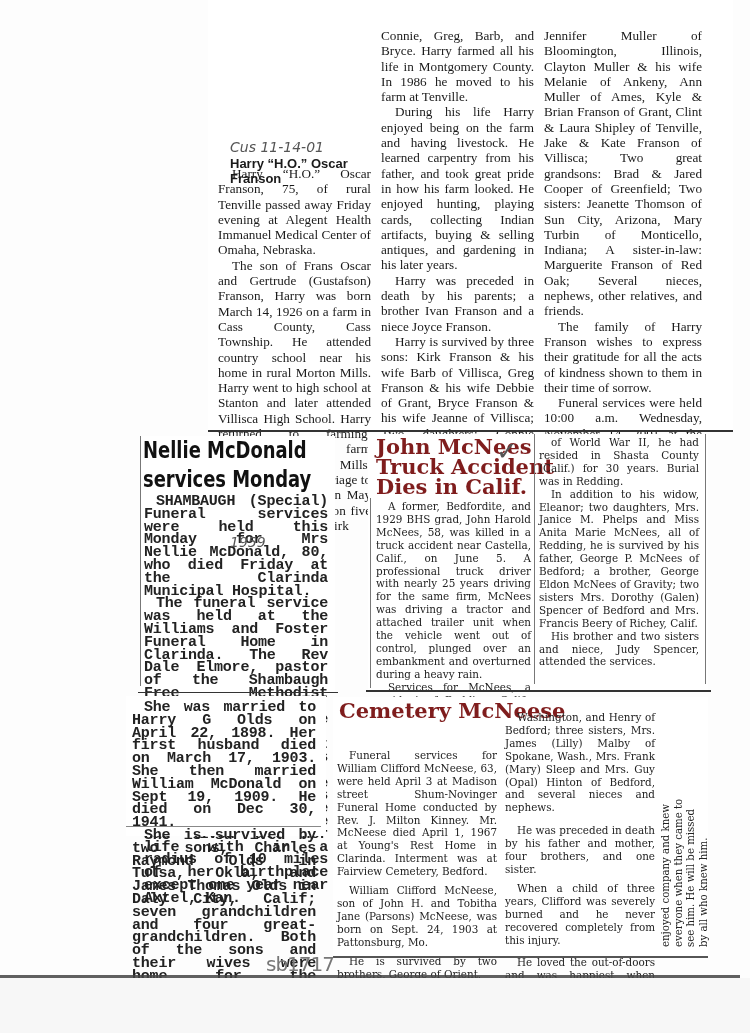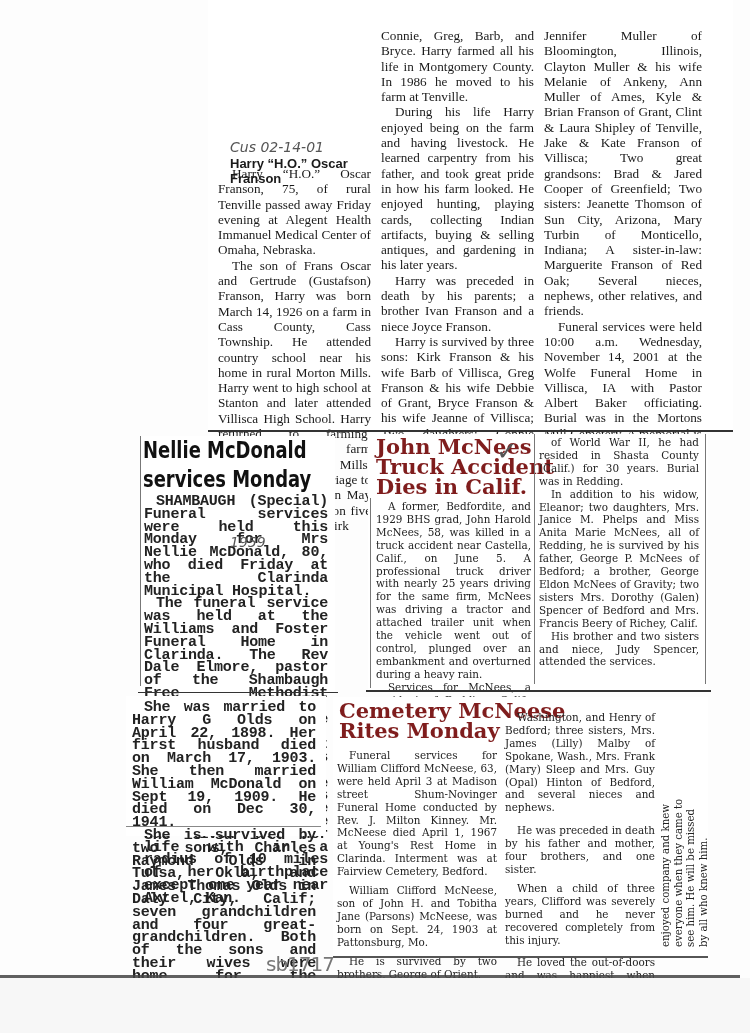--- a/index.html
+++ b/index.html
@@ -25,34 +25,35 @@
          font-family:"DejaVu Serif", serif; font-size:10.2px; line-height:12.6px; white-space:nowrap; color:#222; }
 </style>
 </head>
 <body>
 
 <div class="clip" style="left:208px; top:0; width:525px; height:432px;">
   <div class="head1" style="left:22px; top:110px; width:130px;">
     <div>Harry “H.O.” Oscar</div>
     <div>Franson</div>
   </div>
-  <div class="hand" style="left:22px; top:139px; font-size:14px;">Cus 02-14-01</div>
+  <div class="hand" style="left:22px; top:139px; font-size:14px;">Cus 11-14-01</div>
 
   <div class="col" style="left:10px; top:154px; width:153px;">
     <p>Harry “H.O.” Oscar Franson, 75, of rural Tenville passed away Friday evening at Alegent Health Immanuel Medical Center of Omaha, Nebraska.</p>
     <p>The son of Frans Oscar and Gertrude (Gustafson) Franson, Harry was born March 14, 1926 on a farm in Cass County, Cass Township. He attended country school near his home in rural Morton Mills. Harry went to high school at Stanton and later attended Villisca High School. Harry returned to farming, purchasing a farm Northwest of Morton Mills. He was united in marriage to Vernelle J. Requist on May 18, 1946. To this union five children were born: Kirk</p>
   </div>
   <div class="col" style="left:173px; top:16px; width:153px;">
     <p class="noind">Connie, Greg, Barb, and Bryce. Harry farmed all his life in Montgomery County. In 1986 he moved to his farm at Tenville.</p>
     <p>During his life Harry enjoyed being on the farm and having livestock. He learned carpentry from his father, and took great pride in how his farm looked. He enjoyed hunting, playing cards, collecting Indian artifacts, buying &amp; selling antiques, and gardening in his later years.</p>
     <p>Harry was preceded in death by his parents; a brother Ivan Franson and a niece Joyce Franson.</p>
     <p>Harry is survived by three sons: Kirk Franson &amp; his wife Barb of Villisca, Greg Franson &amp; his wife Debbie of Grant, Bryce Franson &amp; his wife Jeanne of Villisca; Two daughters: Connie Muller &amp; her husband Wendell of Massena, Barb Shipley &amp; her husband Stan of Tenville; Eleven Grandchildren: Brad Franson and friend Tonya Watts of Villisca; Julie Cooper &amp; her husband David of Greenfield,</p>
   </div>
   <div class="col" style="left:336px; top:16px; width:158px;">
     <p class="noind">Jennifer Muller of Bloomington, Illinois, Clayton Muller &amp; his wife Melanie of Ankeny, Ann Muller of Ames, Kyle &amp; Brian Franson of Grant, Clint &amp; Laura Shipley of Tenville, Jake &amp; Kate Franson of Villisca; Two great grandsons: Brad &amp; Jared Cooper of Greenfield; Two sisters: Jeanette Thomson of Sun City, Arizona, Mary Turbin of Monticello, Indiana; A sister-in-law: Marguerite Franson of Red Oak; Several nieces, nephews, other relatives, and friends.</p>
+    <p>The family of Harry Franson wishes to express their gratitude for all the acts of kindness shown to them in their time of sorrow.</p>
     <p>Funeral services were held 10:00 a.m. Wednesday, November 14, 2001 at the Wolfe Funeral Home in Villisca, IA with Pastor Albert Baker officiating. Burial was in the Mortons Mill Cemetery. A memorial is being established. Visitation was held Tuesday Evening from 7 to 8.</p>
   </div>
 </div>
 <div class="rule" style="left:208px; top:430px; width:525px; height:2px;"></div>
 
 <div class="clip" style="left:140px; top:436px; width:195px; height:258px;">
   <div class="vrule" style="left:0; top:0; height:250px;"></div>
   <div class="cond" style="position:absolute; left:3px; top:0;">
     <div>Nellie McDonald</div>
     <div>services Monday</div>
@@ -92,21 +93,20 @@
     <p>In addition to his widow, Eleanor; two daughters, Mrs. Janice M. Phelps and Miss Anita Marie McNees, all of Redding, he is survived by his father, George P. McNees of Bedford; a brother, George Eldon McNees of Gravity; two sisters Mrs. Dorothy (Galen) Spencer of Bedford and Mrs. Francis Beery of Richey, Calif.</p>
     <p>His brother and two sisters and niece, Judy Spencer, attended the services.</p>
   </div>
   <div class="vrule" style="left:337px; top:0; height:250px;"></div>
 </div>
 <div class="rule" style="left:366px; top:690px; width:345px; height:2px;"></div>
 
 <div class="clip" style="left:333px; top:697px; width:375px; height:260px;">
   <div class="slabhead" style="position:absolute; left:6px; top:4px;">
     <div>Cemetery McNeese</div>
-    <div>Rites Monday</div>
   </div>
   <div class="slab" style="position:absolute; left:4px; top:52px; width:160px;">
     <p>Funeral services for William Clifford McNeese, 63, were held April 3 at Madison street Shum-Novinger Funeral Home conducted by Rev. J. Milton Kinney. Mr. McNeese died April 1, 1967 at Young's Rest Home in Clarinda. Interment was at Fairview Cemetery, Bedford.</p>
     <p style="margin-top:6px;">William Clifford McNeese, son of John H. and Tobitha Jane (Parsons) McNeese, was born on Sept. 24, 1903 at Pattonsburg, Mo.</p>
     <p style="margin-top:6px;">He is survived by two brothers, George of Orient,</p>
   </div>
   <div class="slab" style="position:absolute; left:172px; top:14px; width:150px;">
     <p class="noind">Washington, and Henry of Bedford; three sisters, Mrs. James (Lilly) Malby of Spokane, Wash., Mrs. Frank (Mary) Sleep and Mrs. Guy (Opal) Hinton of Bedford, and several nieces and nephews.</p>
     <p style="margin-top:10px;">He was preceded in death by his father and mother, four brothers, and one sister.</p>
     <p style="margin-top:6px;">When a child of three years, Clifford was severely burned and he never recovered completely from this injury.</p>

